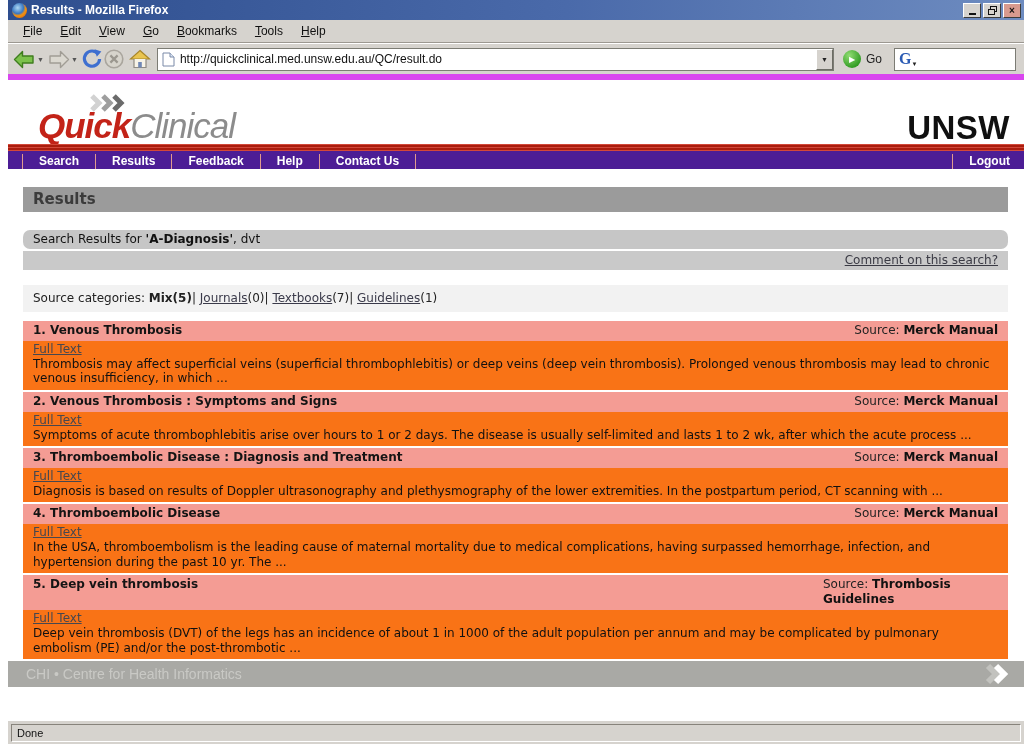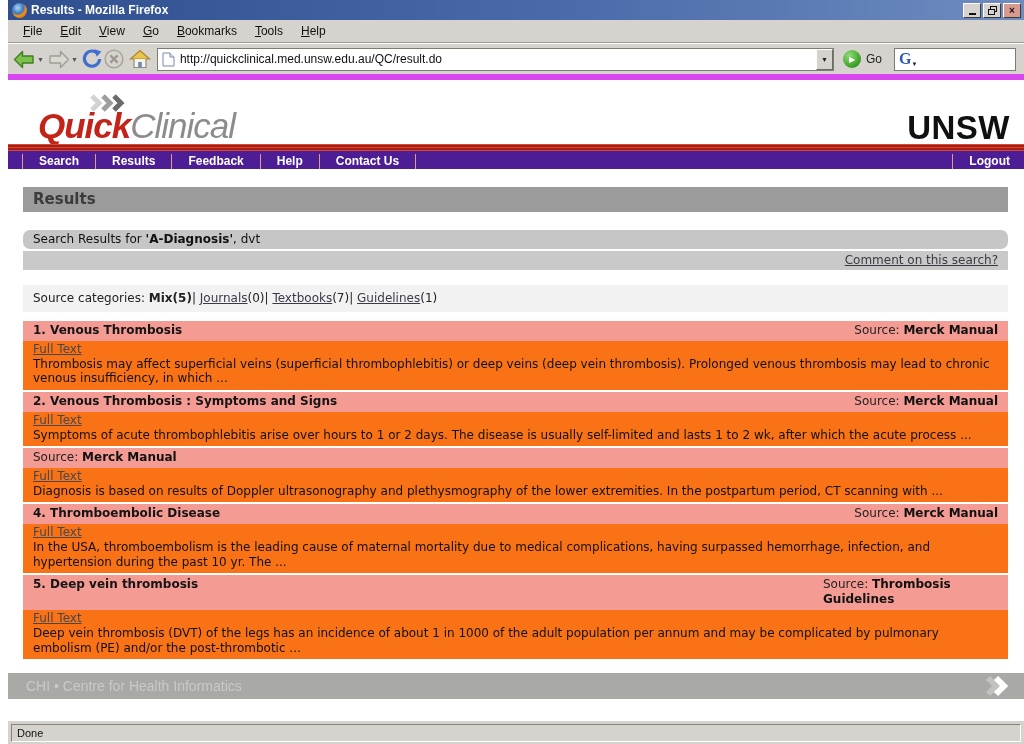--- a/index.html
+++ b/index.html
@@ -72,21 +72,21 @@
   .result { margin-bottom:2px; }
   .r-head { background:#f49c94; display:flex; justify-content:space-between; align-items:flex-start;
             padding:2px 10px 3px; font-size:12px; line-height:1.25; }
   .r-title { font-weight:bold; color:#141414; }
   .r-source { text-align:left; max-width:175px; color:#222; flex:0 0 auto; }
   .r-source b { color:#111; }
   .r-body { background:#f97316; padding:1px 10px 4px; font-size:12px; line-height:1.22; }
   .full-text { color:#47474f; text-decoration:underline; display:inline-block; }
   .r-desc { color:#111; }
 
-  .footer { margin-top:12px; height:26px; background:#a9a9a5; display:flex; align-items:center;
+  .footer { height:26px; background:#a9a9a5; display:flex; align-items:center;
             color:#c9c9c5; font-size:14px; padding-left:18px; position:relative; flex:0 0 auto; }
   .footer-chevron { position:absolute; right:12px; top:2px; }
   .spacer { flex:1; background:#fff; }
 
   
   .statusbar { height:24px; flex:0 0 auto; background:#d6d3ce; border-top:1px solid #fff;
                display:flex; align-items:center; padding:2px 3px; }
   .status-field { flex:1; height:18px; border:1px solid; border-color:#87837b #fff #fff #87837b;
                   font-size:11px; line-height:16px; padding-left:5px; color:#111; }
 </style>
@@ -219,20 +219,21 @@
           </div>
           <div class="result">
             <div class="r-head">
               <span class="r-title">2. Venous Thrombosis : Symptoms and Signs</span>
               <span class="r-source"><span>Source: </span><b>Merck Manual</b></span>
             </div>
             <div class="r-body"><a class="full-text">Full Text</a><div class="r-desc">Symptoms of acute thrombophlebitis arise over hours to 1 or 2 days. The disease is usually self-limited and lasts 1 to 2 wk, after which the acute process ...</div></div>
           </div>
           <div class="result">
             <div class="r-head">
+              <span class="r-title">3. Thromboembolic Disease : Diagnosis and Treatment</span>
               <span class="r-source"><span>Source: </span><b>Merck Manual</b></span>
             </div>
             <div class="r-body"><a class="full-text">Full Text</a><div class="r-desc">Diagnosis is based on results of Doppler ultrasonography and plethysmography of the lower extremities. In the postpartum period, CT scanning with ...</div></div>
           </div>
           <div class="result">
             <div class="r-head">
               <span class="r-title">4. Thromboembolic Disease</span>
               <span class="r-source"><span>Source: </span><b>Merck Manual</b></span>
             </div>
             <div class="r-body"><a class="full-text">Full Text</a><div class="r-desc">In the USA, thromboembolism is the leading cause of maternal mortality due to medical complications, having surpassed hemorrhage, infection, and hypertension during the past 10 yr. The ...</div></div>

